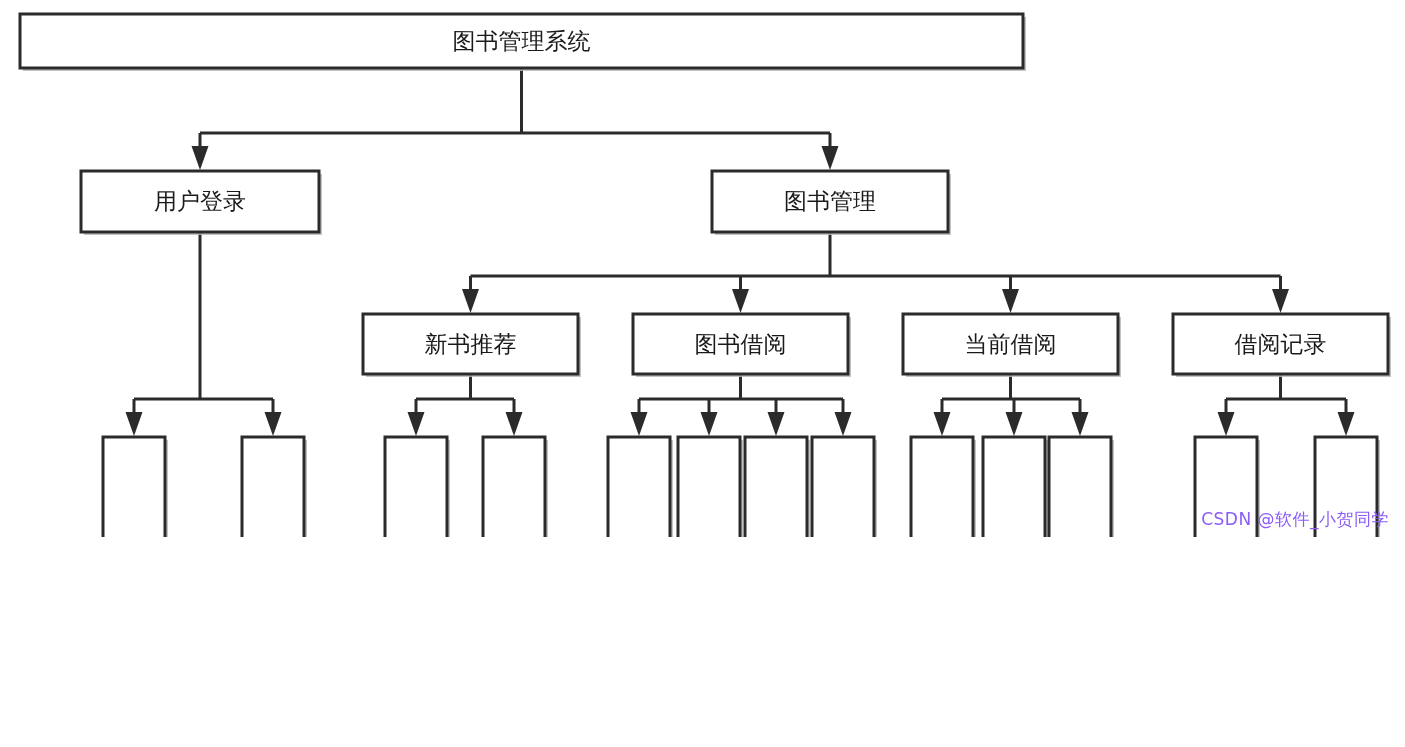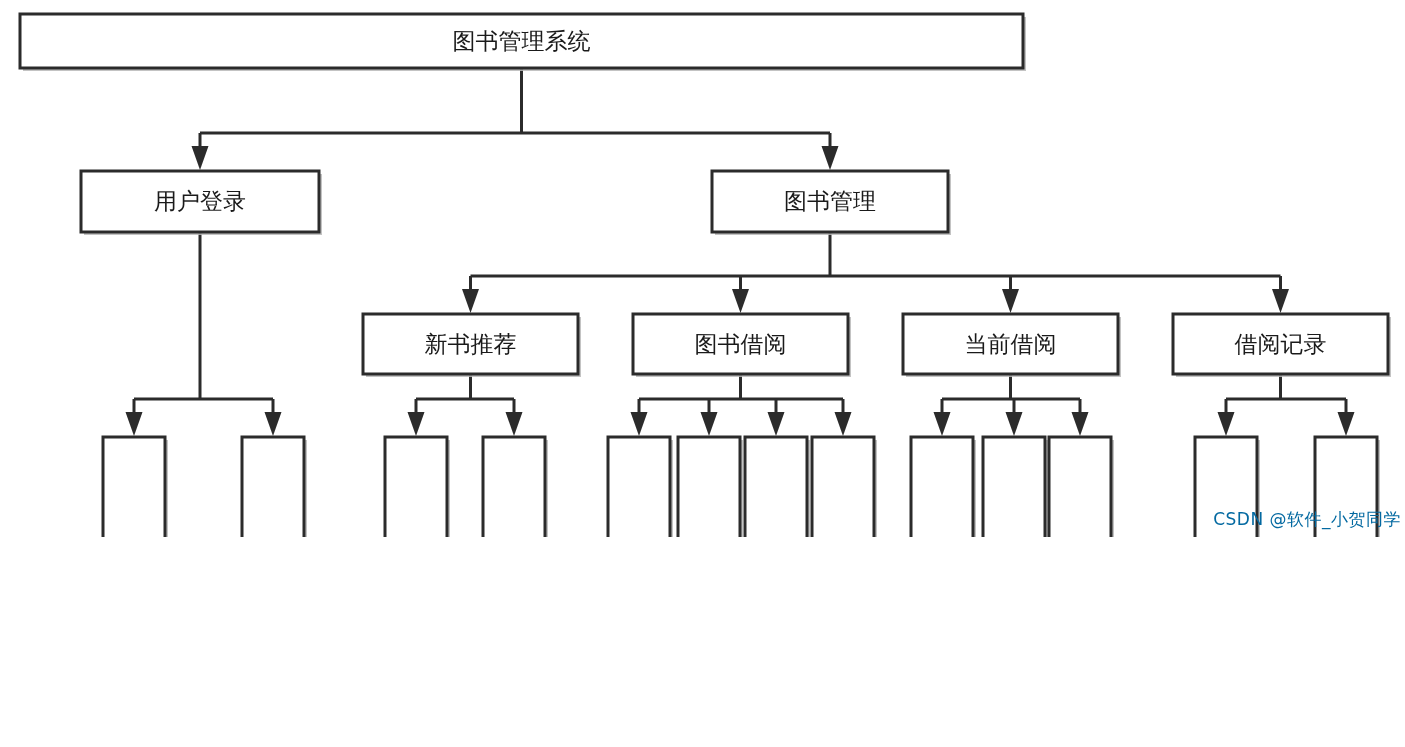--- a/index.html
+++ b/index.html
@@ -59,25 +59,25 @@
     color: #1a1a1a;
     display: flex;
     align-items: center;
     justify-content: center;
     letter-spacing: 2px;
     white-space: nowrap;
     pointer-events: none;
   }
   .watermark {
     position: absolute;
-    right: 4px;
+    right: 16px;
     bottom: 6px;
     font-family: "DejaVu Sans", "Liberation Sans", sans-serif;
     font-size: 17px;
-    color: #0369a1;
+    color: #8b5cf6;
     white-space: nowrap;
     letter-spacing: 0.5px;
     text-align: center;
   }
 </style>
 </head>
 <body>
 
 <div id="page">
   <svg id="diagram" viewBox="0 0 1405 747" xmlns="http://www.w3.org/2000/svg">

